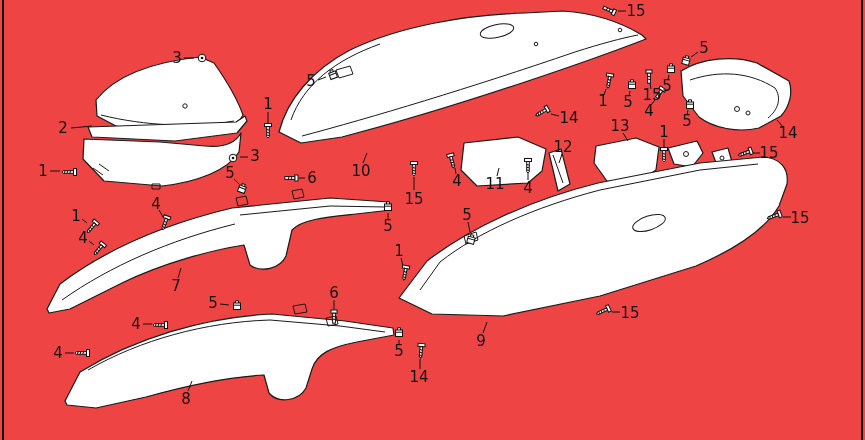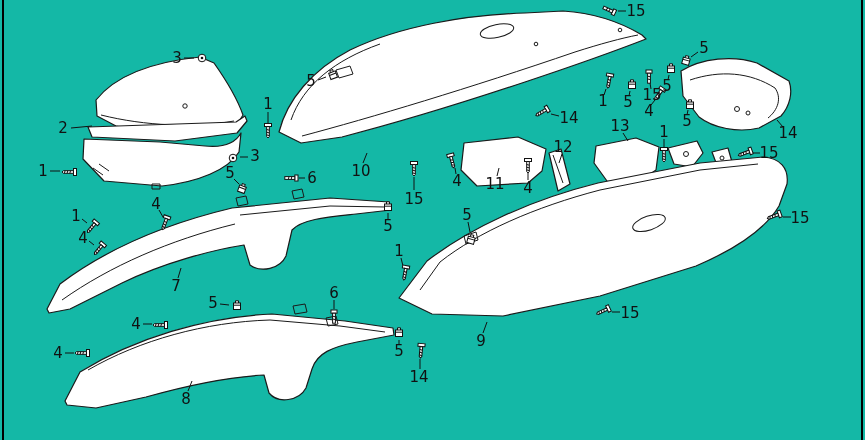--- a/index.html
+++ b/index.html
@@ -1,16 +1,16 @@
 <!DOCTYPE html>
 <html><head>
 <meta charset="utf-8">
 <style>
   html,body{margin:0;padding:0;background:#ffffff;}
-  .stage{position:relative;width:865px;height:440px;background:#14b8a6;overflow:hidden;}
+  .stage{position:relative;width:865px;height:440px;background:#ef4444;overflow:hidden;}
   svg{display:block;}
   .part{fill:#ffffff;stroke:#1a1a1a;stroke-width:1.2;stroke-linejoin:round;}
   .detail{fill:none;stroke:#1a1a1a;stroke-width:1;stroke-linejoin:round;}
   .dot{fill:#ffffff;stroke:#1a1a1a;stroke-width:1;}
   .leader{stroke:#111111;stroke-width:1;}
   .callout{font-family:"DejaVu Sans",sans-serif;font-size:15px;fill:#111111;text-anchor:middle;}
   .frame{stroke:#000000;stroke-width:2;}
 </style>
 </head>
 <body>

